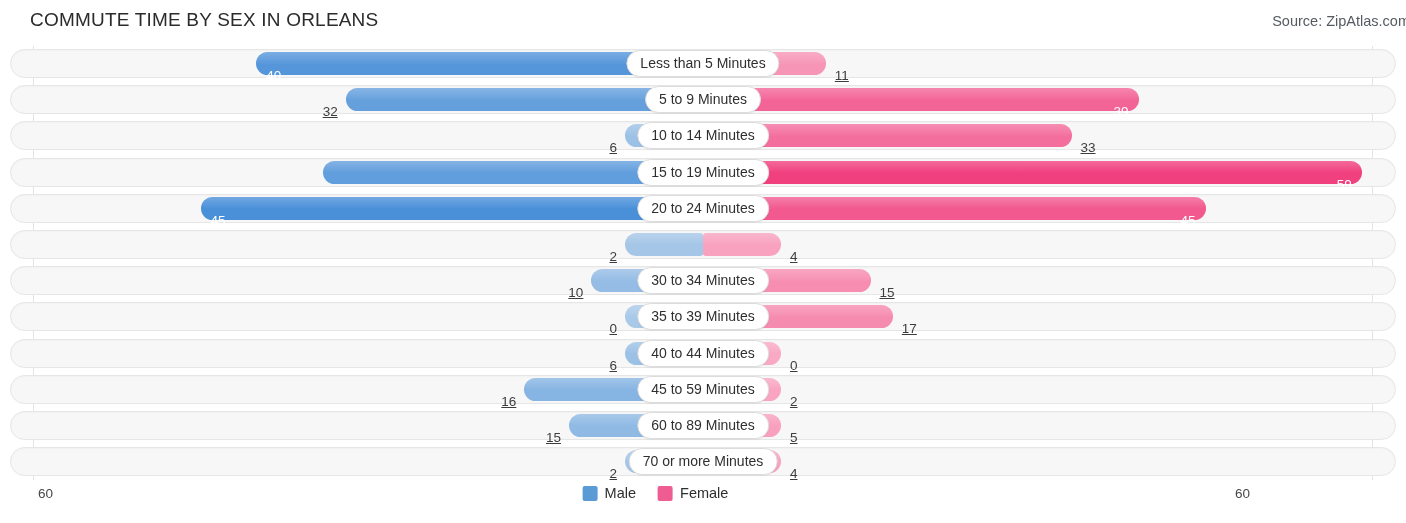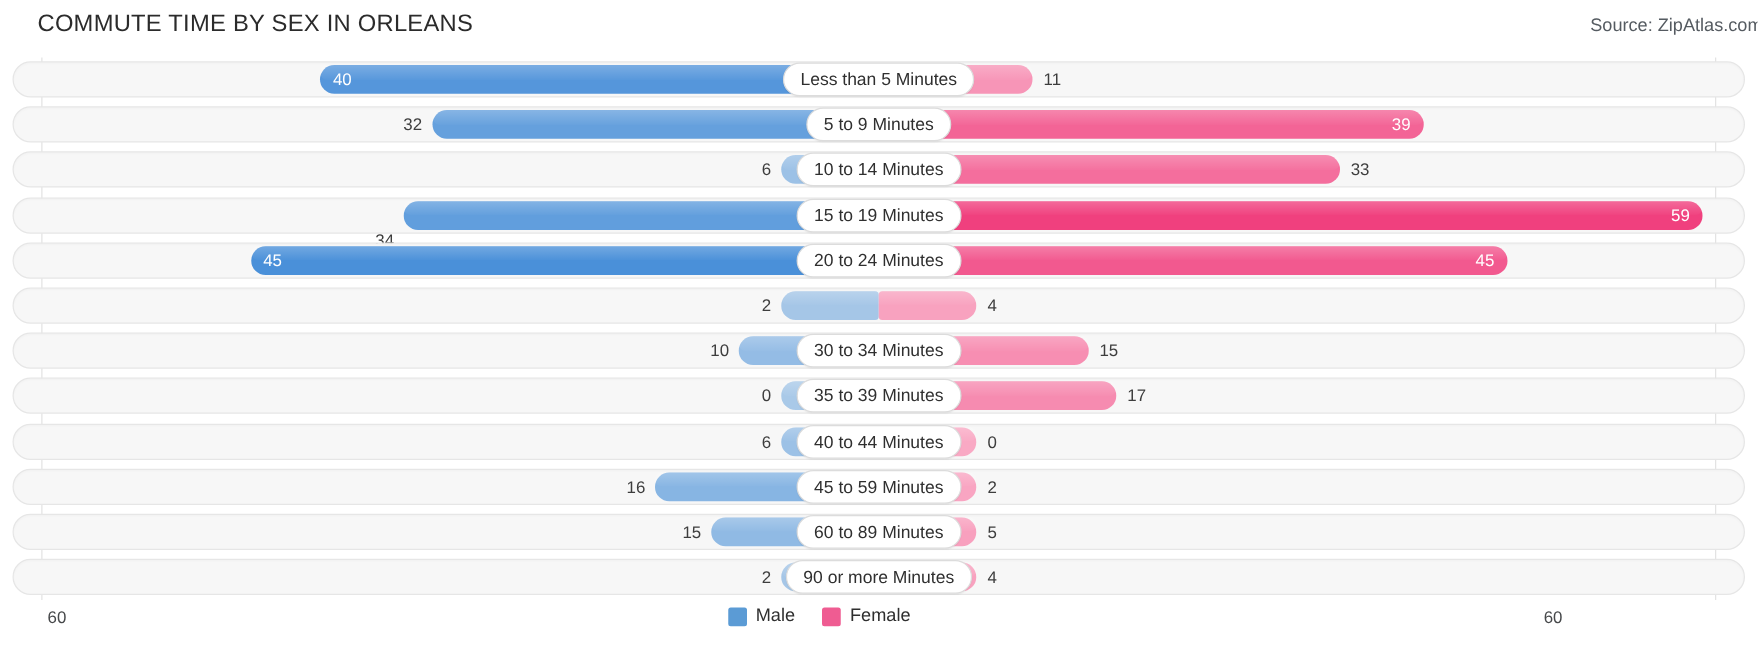--- a/index.html
+++ b/index.html
@@ -112,25 +112,26 @@
     left: 0;
     right: 0;
     top: 0;
     height: 50%;
     background: linear-gradient(to bottom, rgba(255,255,255,0.22), rgba(255,255,255,0.02));
     border-radius: inherit;
     pointer-events: none;
   }
   .val {
     position: absolute;
-    top: 6px;
+    top: 18px;
     height: 23px;
     line-height: 23px;
     font-size: 13.5px;
     white-space: nowrap;
+    text-decoration: underline;
   }
   .val-inside {
     color: #ffffff;
   }
   .val-outside {
     color: #3d3d3d;
   }
   .val-left-outside  { text-align: right; }
   .val-right-outside { text-align: left; }
 
@@ -366,21 +367,21 @@
           <div class="track"></div>
           <div class="bars">
             <div class="bar bar-left" style="left: 625px; width: 78px; background: rgb(165, 198, 231);">
               <div class="bar-shine"></div>
             </div>
             <div class="val val-outside val-left-outside" style="left: 565px; width: 52px;">2</div>
             <div class="bar bar-right" style="left: 703px; width: 78px; background: rgb(248, 162, 191);">
               <div class="bar-shine"></div>
             </div>
             <div class="val val-outside val-right-outside" style="left: 790px;">4</div>
-            <div class="center-label">90 or more Minutes</div>
+            <div class="center-label">70 or more Minutes</div>
           </div>
         </div>
       </div>
   </div>
 
   <div class="footer">
     <div class="axis-label axis-left">60</div>
     <div class="axis-label axis-right">60</div>
     <div class="legend" id="legend-container">
         <div class="legend-item">

